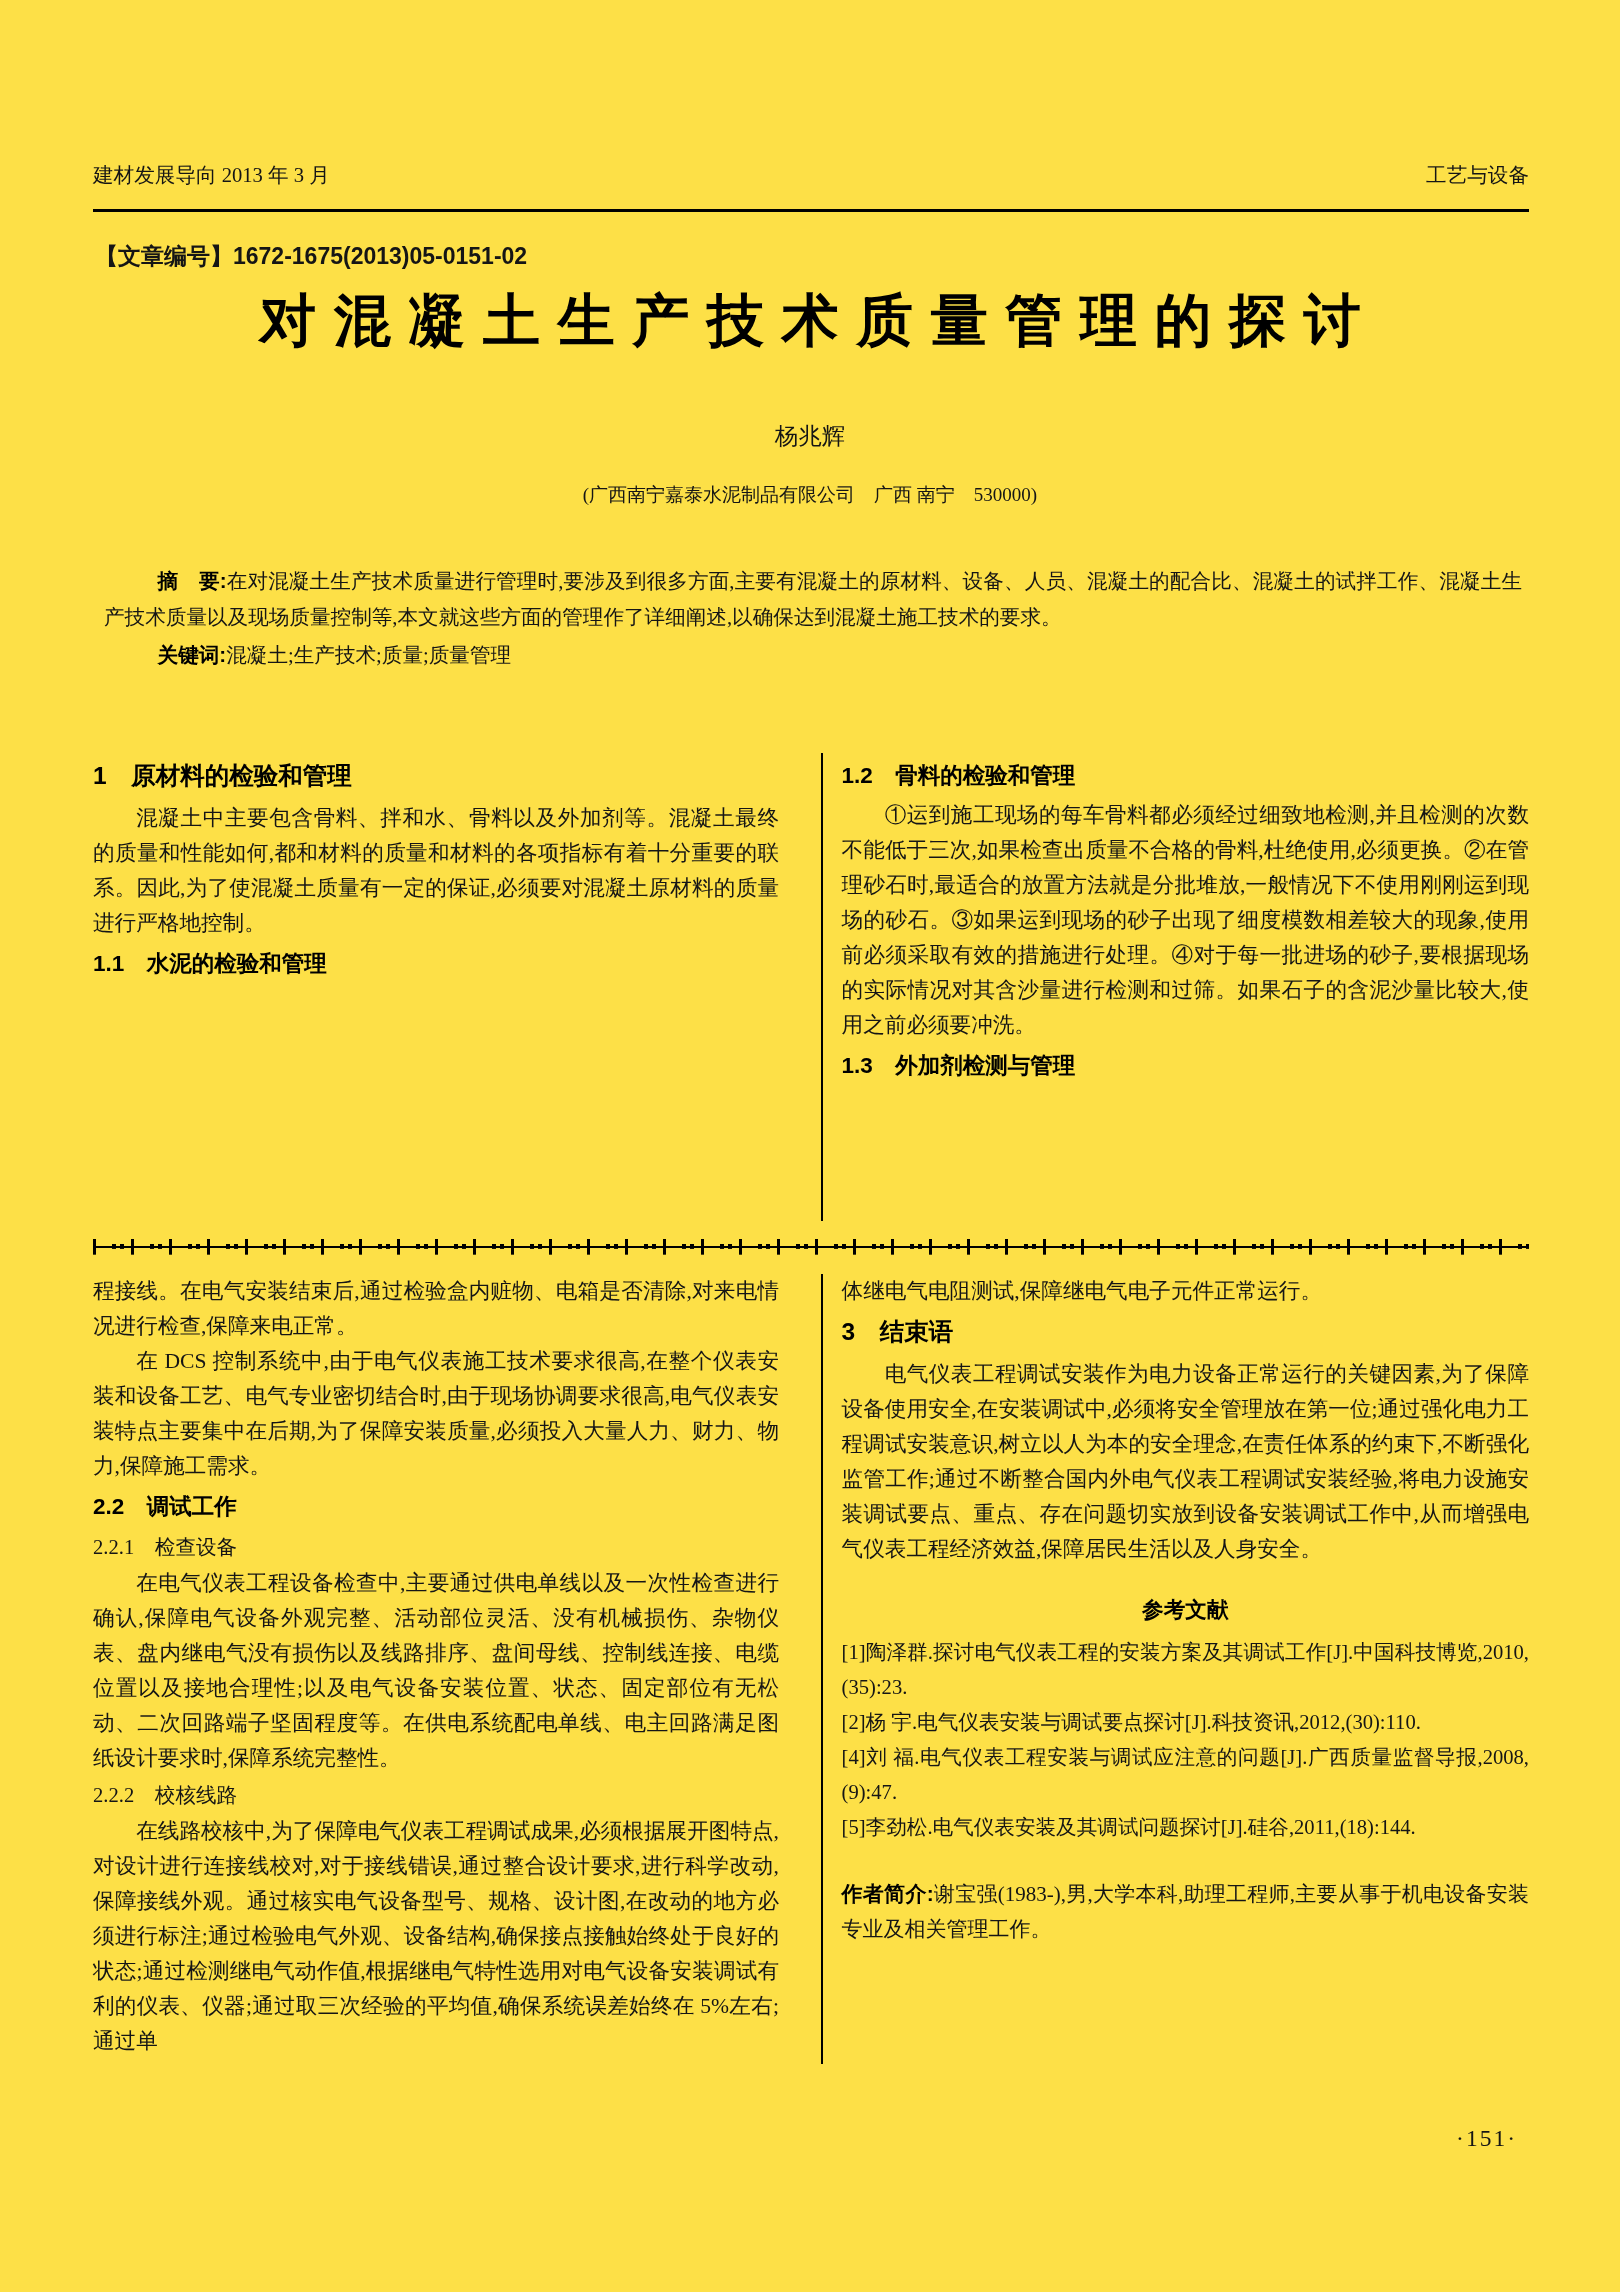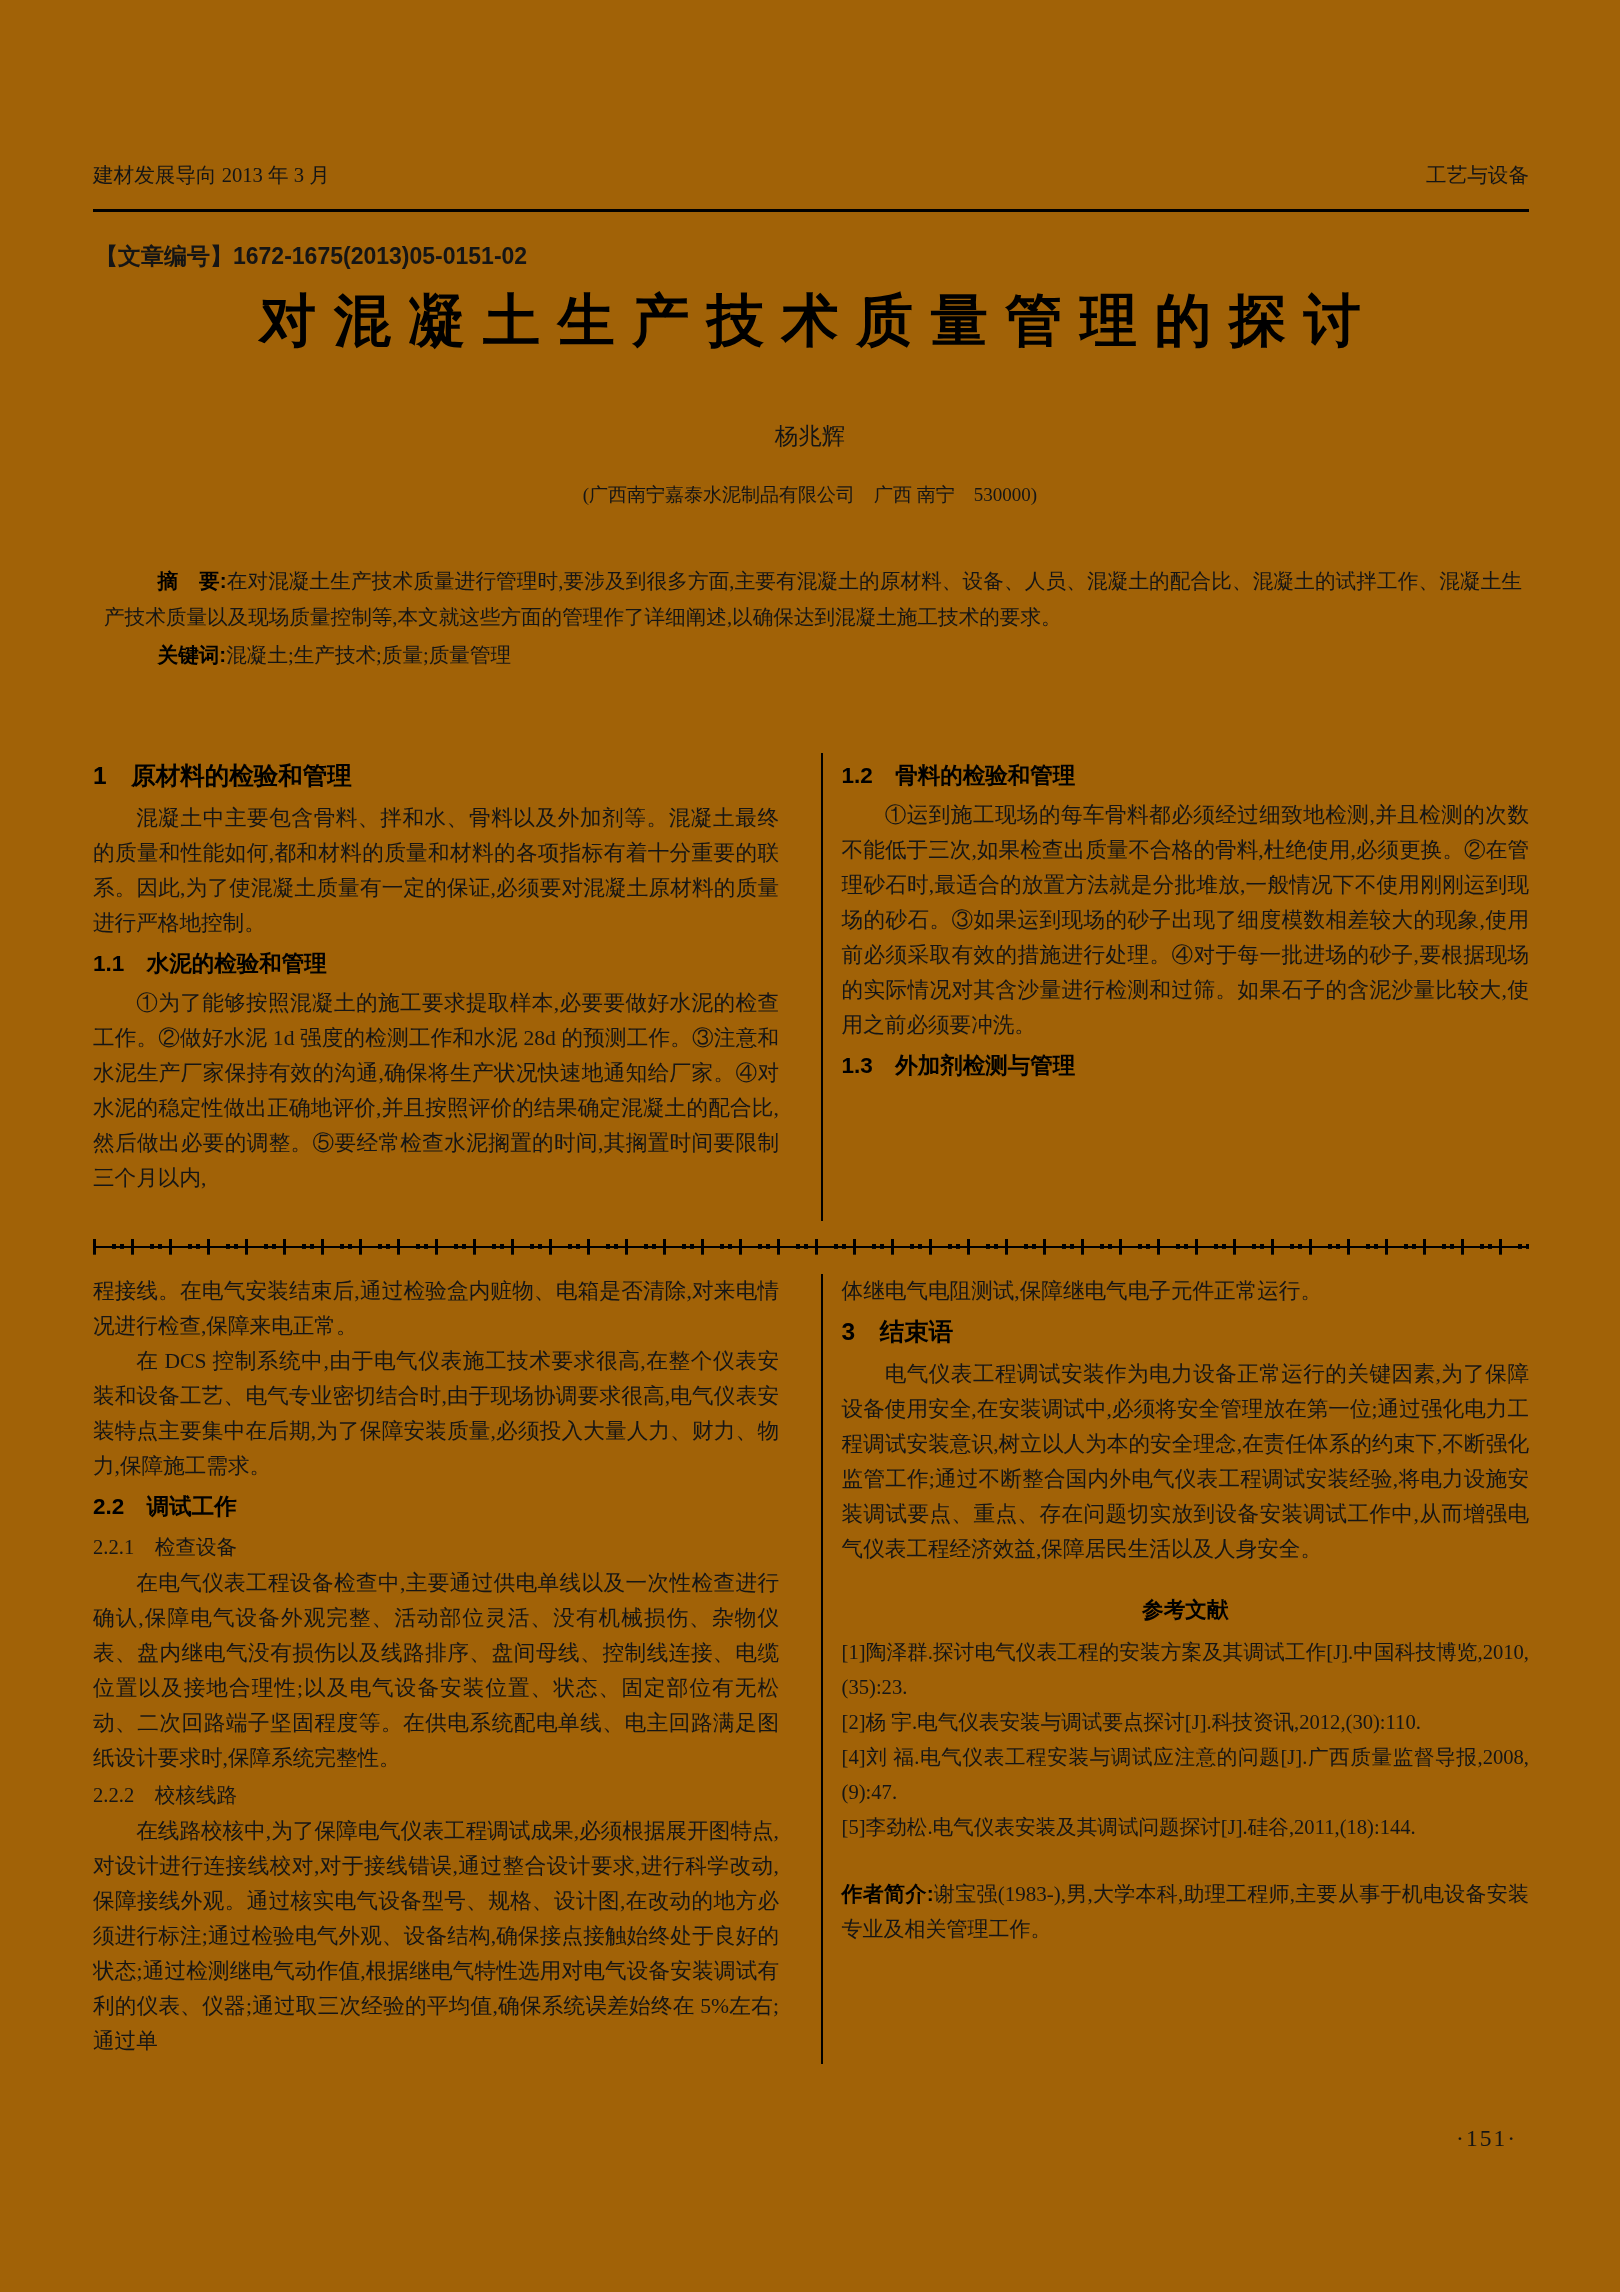--- a/index.html
+++ b/index.html
@@ -1,21 +1,21 @@
 <!DOCTYPE html>
 <html lang="zh"><head>
 <meta charset="utf-8">
 <style>
   html,body{margin:0;padding:0;}
   body{background:#e8e8e6;}
   #page{
     position:relative;
     width:1620px;height:2293px;
     margin:0 auto;
-    background:#a16207;
+    background:#fde047;
     color:#151515;
     font-family:"Liberation Serif","DejaVu Serif",serif;
     overflow:hidden;
   }
   
   .hdr{
     position:absolute;left:93px;right:91px;top:163px;
     display:flex;justify-content:space-between;align-items:baseline;
     font-size:20.6px;line-height:25.5px;
   }
@@ -108,21 +108,20 @@
   <div class="abstract-block">
     <p class="abstract-body"><span class="lbl">摘　要:</span><span>在对混凝土生产技术质量进行管理时,要涉及到很多方面,主要有混凝土的原材料、设备、人员、混凝土的配合比、混凝土的试拌工作、混凝土生产技术质量以及现场质量控制等,本文就这些方面的管理作了详细阐述,以确保达到混凝土施工技术的要求。</span></p>
     <p class="kw-line"><span class="lbl">关键词:</span><span>混凝土;生产技术;质量;质量管理</span></p>
   </div>
 
   <div class="cols cols-upper">
     <div class="col col-l">
         <div class="blk blk-h1">1　原材料的检验和管理</div>
         <p class="blk blk-p">混凝土中主要包含骨料、拌和水、骨料以及外加剂等。混凝土最终的质量和性能如何,都和材料的质量和材料的各项指标有着十分重要的联系。因此,为了使混凝土质量有一定的保证,必须要对混凝土原材料的质量进行严格地控制。</p>
         <div class="blk blk-h2">1.1　水泥的检验和管理</div>
-        <p class="blk blk-p">①为了能够按照混凝土的施工要求提取样本,必要要做好水泥的检查工作。②做好水泥 1d 强度的检测工作和水泥 28d 的预测工作。③注意和水泥生产厂家保持有效的沟通,确保将生产状况快速地通知给厂家。④对水泥的稳定性做出正确地评价,并且按照评价的结果确定混凝土的配合比,然后做出必要的调整。⑤要经常检查水泥搁置的时间,其搁置时间要限制三个月以内,</p>
       </div>
     <div class="col col-r">
         <div class="blk blk-h2">1.2　骨料的检验和管理</div>
         <p class="blk blk-p">①运到施工现场的每车骨料都必须经过细致地检测,并且检测的次数不能低于三次,如果检查出质量不合格的骨料,杜绝使用,必须更换。②在管理砂石时,最适合的放置方法就是分批堆放,一般情况下不使用刚刚运到现场的砂石。③如果运到现场的砂子出现了细度模数相差较大的现象,使用前必须采取有效的措施进行处理。④对于每一批进场的砂子,要根据现场的实际情况对其含沙量进行检测和过筛。如果石子的含泥沙量比较大,使用之前必须要冲洗。</p>
         <div class="blk blk-h2">1.3　外加剂检测与管理</div>
       </div>
   </div>
 
   <div class="ornament"></div>
 

